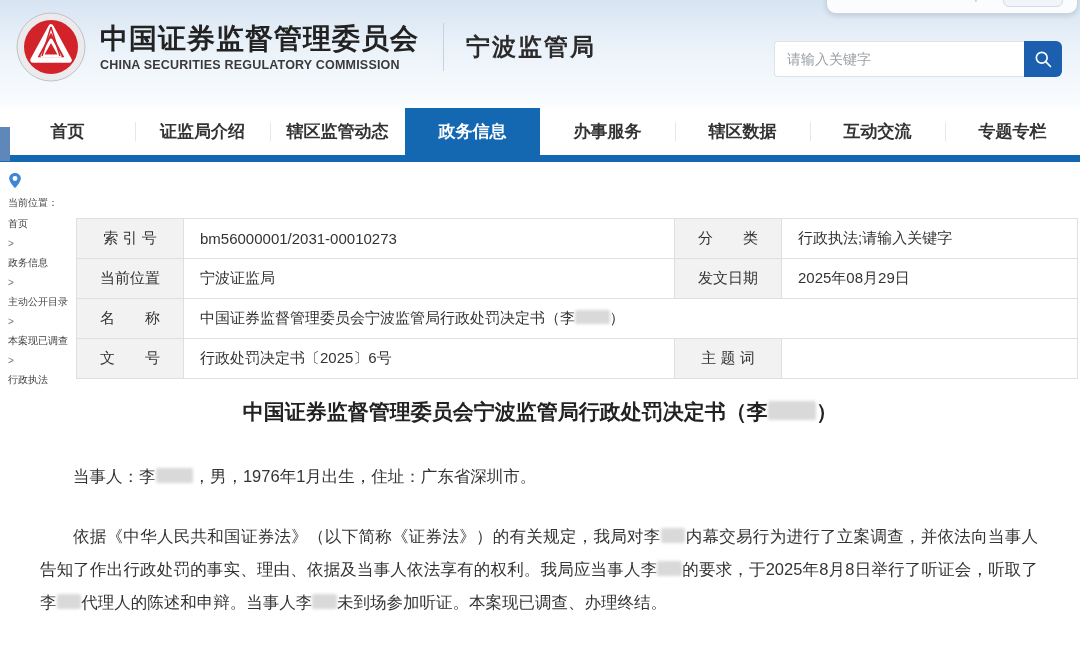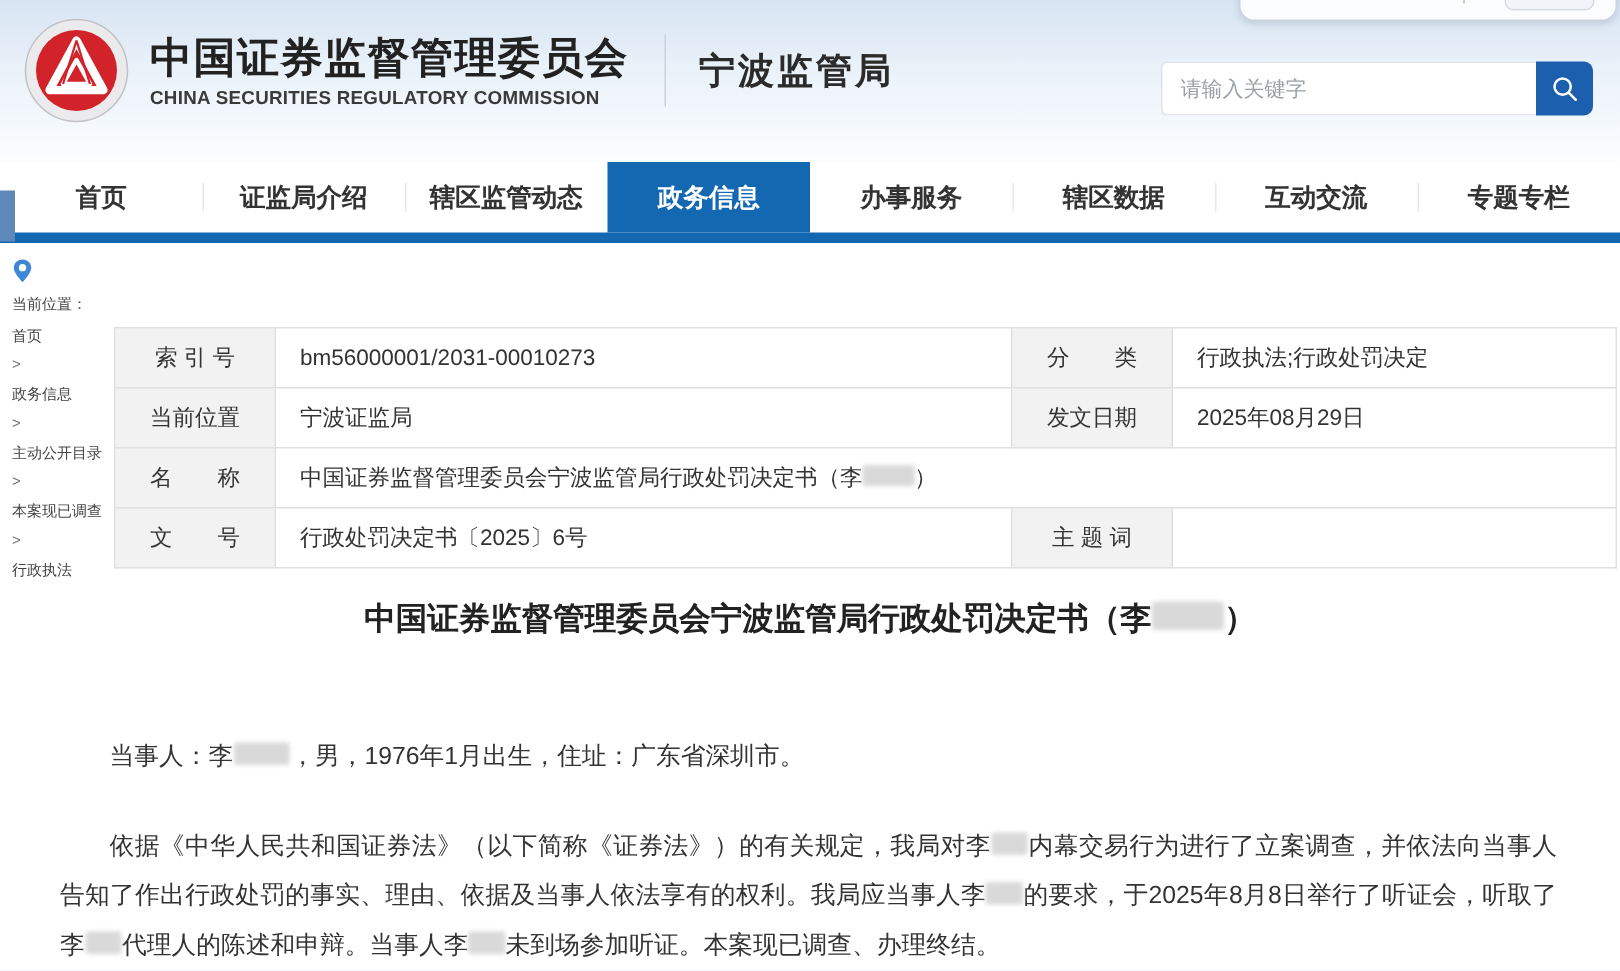--- a/index.html
+++ b/index.html
@@ -58,21 +58,21 @@
   .meta-table td{border:1px solid #dfdfdf;height:37px;font-size:15px;color:#333;vertical-align:middle;}
   .meta-table td.lbl{width:104px;background:#f2f2f2;text-align:center;color:#333;}
   .meta-table td.val{padding:0 16px;background:#fff;}
   .w-val1{width:458px;} .w-val2{width:263px;}
 
   
   .article-title{position:absolute;top:398px;left:0;right:0;text-align:center;
         font-size:21px;font-weight:bold;color:#222;}
   .article-body{position:absolute;top:452px;left:40px;width:998px;font-size:16.5px;
         color:#333;line-height:33px;text-align:justify;}
-  .article-body p{margin:36px 0 0;text-indent:2em;}
+  .article-body p{margin:8px 0 0;text-indent:2em;}
   .article-body p + p{margin-top:27px;}
 
   .redact{display:inline-block;width:2.3em;height:0.9em;background:#d9d9d9;border-radius:2px;
         filter:blur(1.5px);vertical-align:-0.06em;}
   .redact.sm{width:1.5em;}
 </style>
 </head>
 <body>
 
 <div class="page">
@@ -146,21 +146,21 @@
     <span class="crumb-sep">&gt;</span>
     <span class="crumb-link">行政执法</span>
   </div>
 
   <table class="meta-table">
     <tbody>
         <tr>
       <td class="lbl">索 引 号</td>
       <td class="val w-val1">bm56000001/2031-00010273</td>
       <td class="lbl">分　　类</td>
-      <td class="val w-val2">行政执法;行政处罚决定</td>
+      <td class="val w-val2">行政执法;请输入关键字</td>
     </tr>
     <tr>
       <td class="lbl">当前位置</td>
       <td class="val">宁波证监局</td>
       <td class="lbl">发文日期</td>
       <td class="val">2025年08月29日</td>
     </tr>
     <tr>
       <td class="lbl">名　　称</td>
       <td class="val" colspan="3">中国证券监督管理委员会宁波监管局行政处罚决定书（李<span class="redact"></span>）</td>

